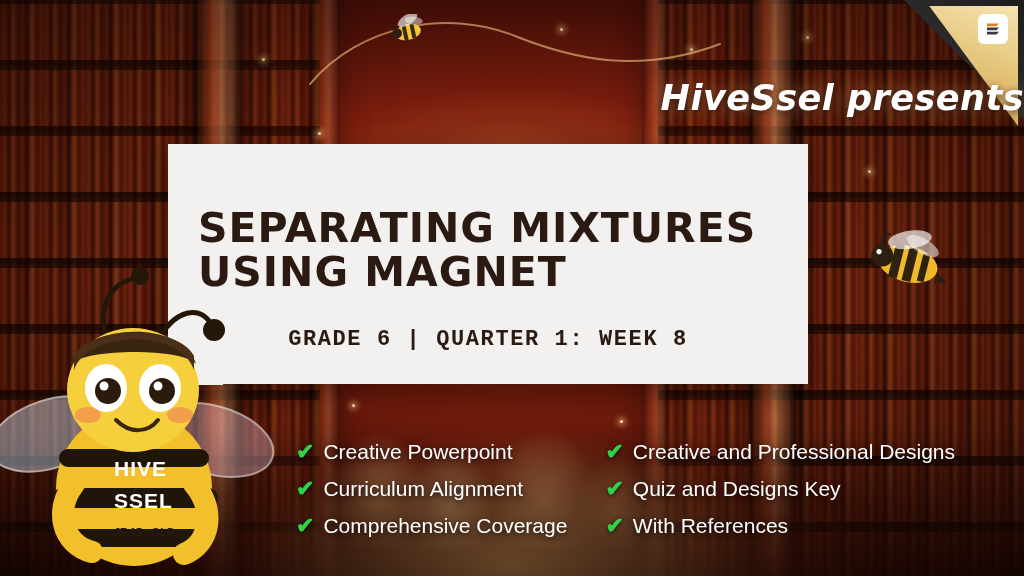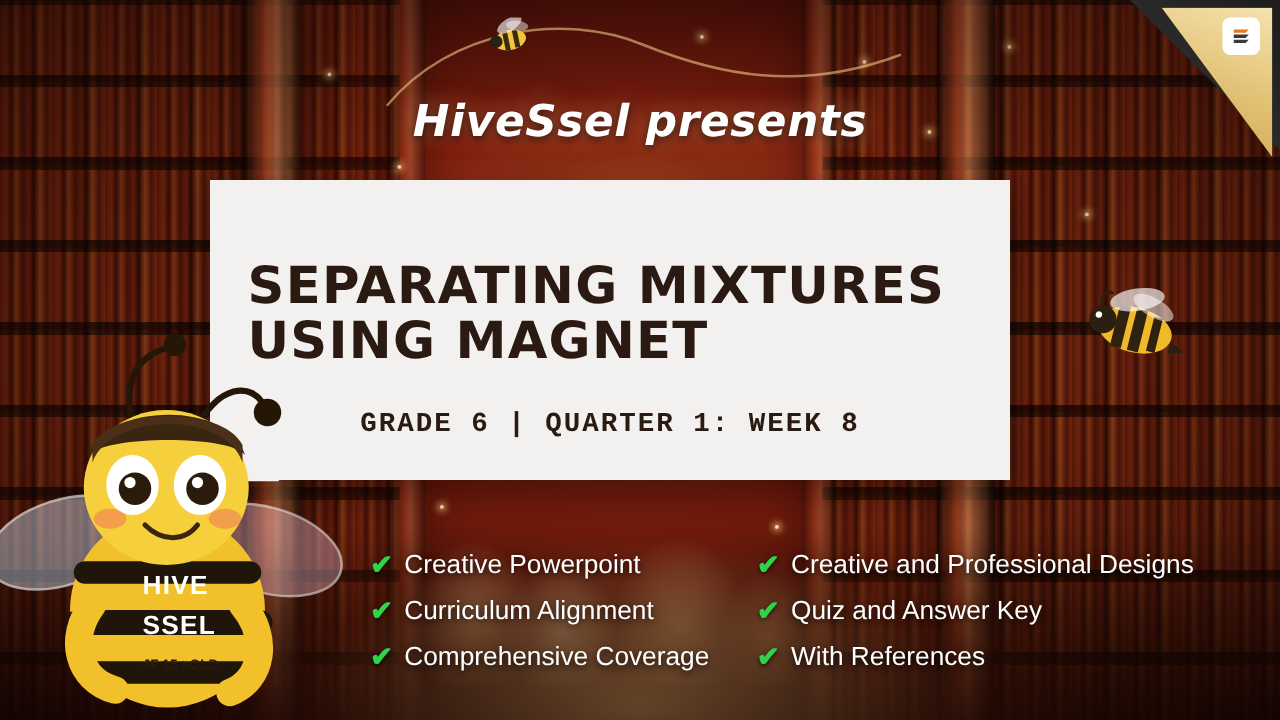--- a/index.html
+++ b/index.html
@@ -98,21 +98,21 @@
   .logo-badge {
     position:absolute; top:14px; right:16px; width:30px; height:30px;
     background:#ffffff; border-radius:6px;
     display:flex; align-items:center; justify-content:center;
   }
   .logo-badge svg { display:block; }
 
   
   .presents {
     position:absolute; top:78px; left:0; right:0;
-    text-align:center;
+    text-align:right;
     font-family:"DejaVu Sans", sans-serif;
     font-weight:bold; font-style:italic;
     font-size:35px; letter-spacing:.5px;
     color:#ffffff;
     text-shadow:0 2px 8px rgba(0,0,0,.65), 0 0 18px rgba(255,190,120,.5);
   }
 
   
   .bee-trail {
     position:absolute; top:14px; left:300px; width:430px; height:90px;
@@ -272,21 +272,21 @@
         <span>Comprehensive Coverage</span>
       </div>
     </div>
     <div class="feat-col">
       <div class="feat">
         <span class="check">✔</span>
         <span>Creative and Professional Designs</span>
       </div>
       <div class="feat">
         <span class="check">✔</span>
-        <span>Quiz and Answer Key</span>
+        <span>Quiz and Designs Key</span>
       </div>
       <div class="feat">
         <span class="check">✔</span>
         <span>With References</span>
       </div>
     </div>
   </div>
 
   <div class="mascot">
     <svg viewBox="0 0 300 330" width="300" height="330">

